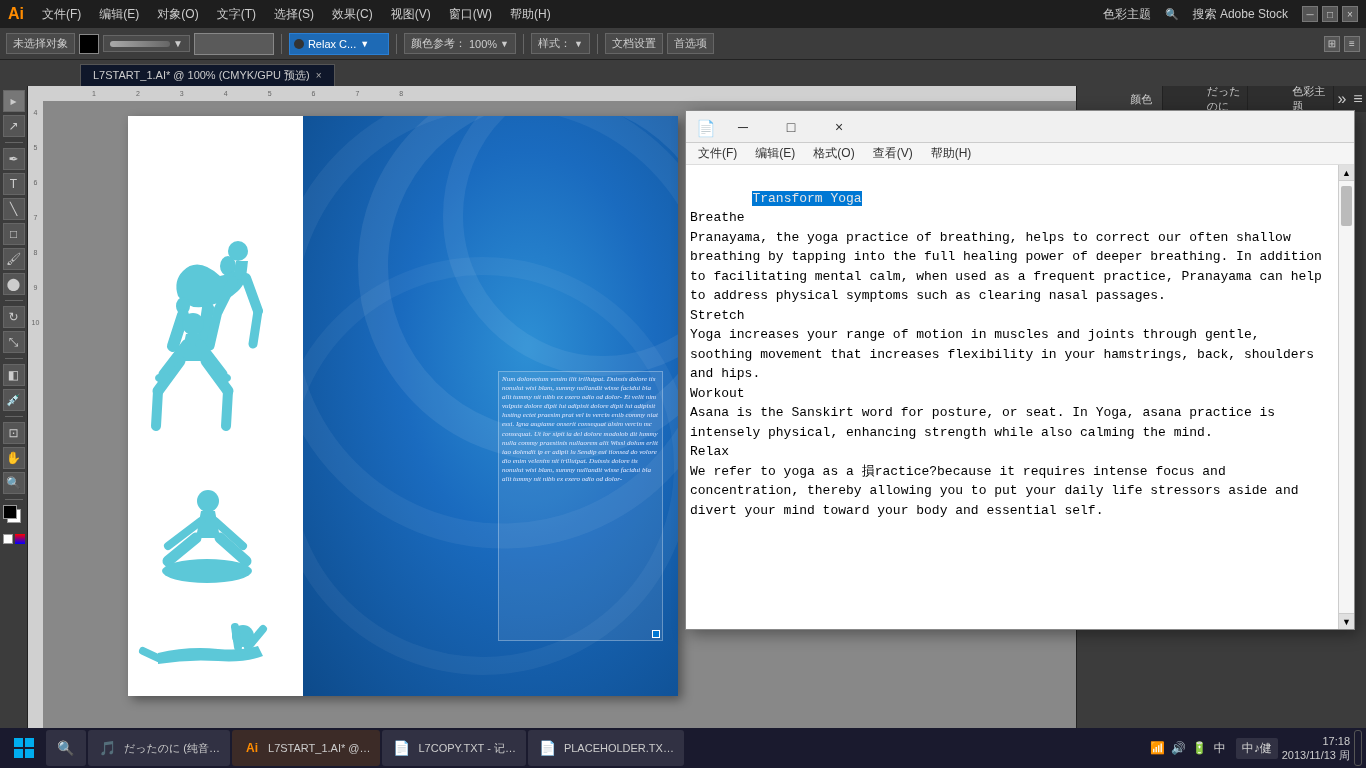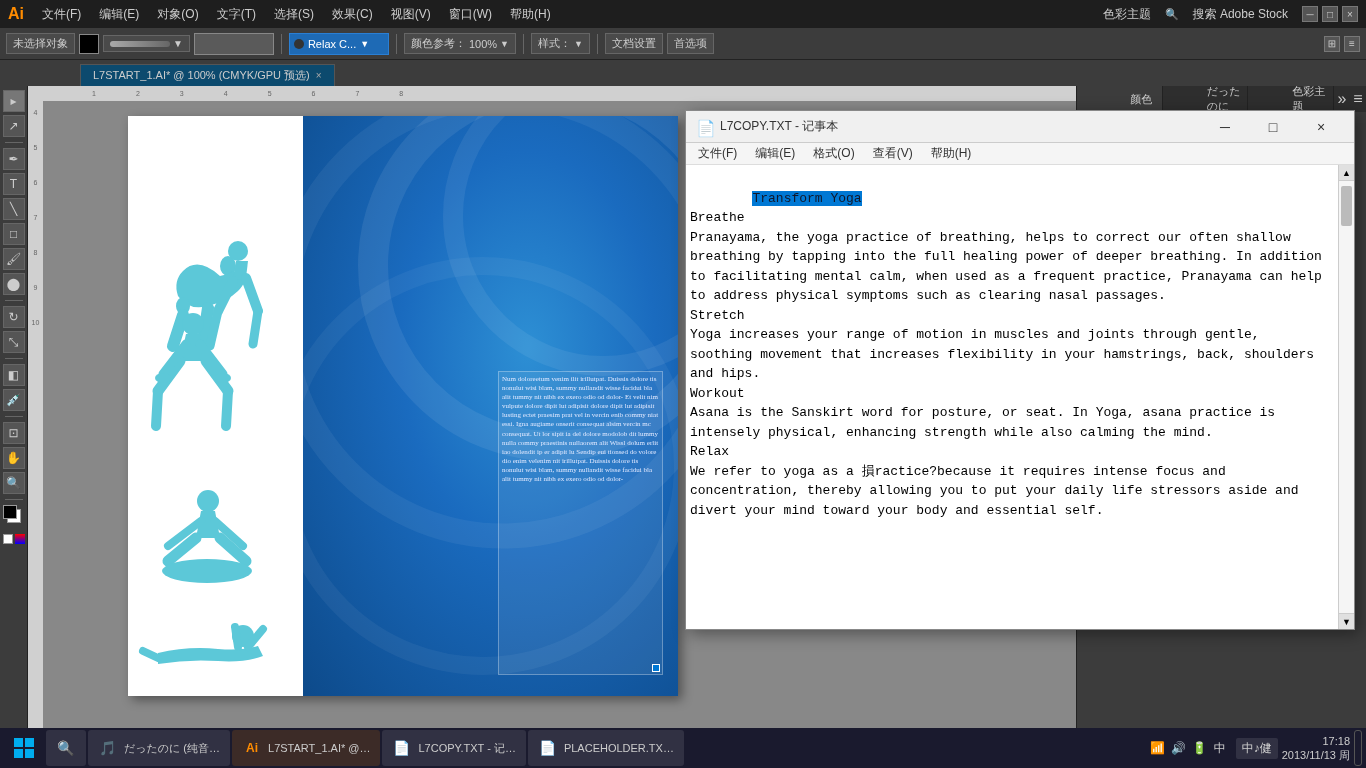--- a/index.html
+++ b/index.html
@@ -23,21 +23,21 @@
     .toolbar-sep { width: 1px; height: 20px; background: #666; margin: 0 3px; }
     .color-box { width: 20px; height: 20px; background: #000; border: 1px solid #888; }
     .brush-indicator { width: 60px; height: 6px; background: linear-gradient(90deg, #aaa, #666); border-radius: 3px; }
     .stroke-box { width: 80px; height: 22px; background: #5a5a5a; border: 1px solid #888; }
     .touch-field { width: 100px; height: 22px; background: #1e6ab5; color: #fff; border: 1px solid #2a7fd4; font-size: 11px; padding: 0 4px; display: flex; align-items: center; gap: 4px; }
     .touch-dot { width: 10px; height: 10px; background: #333; border-radius: 50%; }
 
     
     .tab-bar { height: 26px; background: #3c3c3c; display: flex; align-items: flex-end; padding-left: 80px; }
     .tab { height: 22px; background: #535353; color: #ccc; font-size: 11px; padding: 0 12px; display: flex; align-items: center; gap: 6px; border: 1px solid #555; border-bottom: none; cursor: pointer; }
-    .tab.active { background: #0c4a6e; }
+    .tab.active { background: #0f172a; }
     .tab-close { font-size: 10px; color: #aaa; }
 
     
     .main-area { display: flex; flex: 1; overflow: hidden; }
 
     
     .toolbox { width: 28px; background: #3c3c3c; display: flex; flex-direction: column; align-items: center; padding: 4px 0; gap: 3px; border-right: 1px solid #222; }
     .tool-btn { width: 22px; height: 22px; background: #555; border: 1px solid #666; display: flex; align-items: center; justify-content: center; cursor: pointer; font-size: 12px; color: #ccc; }
     .tool-btn.active { background: #777; }
     .tool-separator { width: 18px; height: 1px; background: #666; margin: 2px 0; }
@@ -52,21 +52,21 @@
     .doc-canvas { position: absolute; left: 85px; top: 15px; width: 550px; height: 580px; background: white; box-shadow: 4px 4px 10px rgba(0,0,0,0.4); }
     .doc-left { position: absolute; left: 0; top: 0; width: 175px; height: 580px; background: white; }
 
     
     .yoga-svg { position: absolute; left: 0; top: 0; width: 175px; height: 580px; }
 
     
     .blue-swirl { position: absolute; right: 0; top: 0; width: 375px; height: 580px; background: radial-gradient(ellipse at 60% 40%, #2d8fd4 0%, #1a6bbf 40%, #0d4a8a 100%); overflow: hidden; }
 
     
-    .text-box { position: absolute; left: 195px; top: 255px; width: 165px; height: 304px; background: rgba(255,255,255,0.08); border: 1px solid rgba(255,255,255,0.3); overflow: hidden; }
+    .text-box { position: absolute; left: 195px; top: 255px; width: 165px; height: 270px; background: rgba(255,255,255,0.08); border: 1px solid rgba(255,255,255,0.3); overflow: hidden; font-style: italic; }
     .text-box-content { font-size: 7px; color: #e0e8ff; line-height: 1.3; padding: 3px; font-family: serif; }
 
     
     .right-panel { width: 290px; background: #3c3c3c; display: flex; flex-direction: column; border-left: 1px solid #222; }
     .panel-tabs { height: 26px; display: flex; background: #2e2e2e; }
     .panel-tab { flex: 1; height: 26px; display: flex; align-items: center; justify-content: center; font-size: 11px; color: #ccc; cursor: pointer; border-right: 1px solid #222; padding-left: 44px; }
     .panel-tab.active { background: #3c3c3c; }
 
     
     .status-bar { height: 22px; background: #3c3c3c; display: flex; align-items: center; padding: 0 10px; gap: 10px; border-top: 1px solid #222; }
@@ -78,21 +78,21 @@
     .notepad-window { position: absolute; left: 685px; top: 110px; width: 670px; height: 520px; background: #fff; border: 1px solid #888; box-shadow: 4px 4px 15px rgba(0,0,0,0.4); display: flex; flex-direction: column; z-index: 100; }
     .notepad-titlebar { height: 32px; background: #f0f0f0; display: flex; align-items: center; padding: 0 10px; border-bottom: 1px solid #ccc; }
     .notepad-icon { width: 16px; height: 16px; margin-right: 8px; }
     .notepad-title { font-size: 12px; color: #333; flex: 1; }
     .notepad-wc { display: flex; gap: 2px; }
     .notepad-wc-btn { width: 46px; height: 30px; display: flex; align-items: center; justify-content: center; cursor: pointer; font-size: 14px; color: #333; }
     .notepad-menu { height: 22px; background: #f5f5f5; display: flex; align-items: center; padding: 0 4px; gap: 2px; border-bottom: 1px solid #ddd; }
     .notepad-menu-item { font-size: 12px; color: #333; padding: 2px 8px; cursor: pointer; }
     .notepad-content { flex: 1; overflow: auto; padding: 4px; background: #fff; }
     .notepad-text { font-family: 'Courier New', monospace; font-size: 13px; line-height: 1.5; color: #000; white-space: pre-wrap; word-break: break-word; }
-    .notepad-selected { background: #0078d4; color: #0f172a; }
+    .notepad-selected { background: #0078d4; color: #e5e5e5; }
 
     
     .taskbar { height: 40px; background: #1a1a2e; display: flex; align-items: center; padding: 0 4px; gap: 2px; position: absolute; bottom: 0; left: 0; right: 0; }
     .taskbar-start { width: 40px; height: 40px; display: flex; align-items: center; justify-content: center; cursor: pointer; }
     .taskbar-btn { height: 36px; padding: 0 10px; display: flex; align-items: center; gap: 6px; cursor: pointer; border-radius: 3px; background: rgba(255,255,255,0.1); }
     .taskbar-btn-label { font-size: 11px; color: #ccc; max-width: 120px; overflow: hidden; text-overflow: ellipsis; white-space: nowrap; }
     .taskbar-icon { width: 20px; height: 20px; display: flex; align-items: center; justify-content: center; font-size: 14px; }
     .taskbar-right { margin-left: auto; display: flex; align-items: center; gap: 4px; }
     .taskbar-time { font-size: 11px; color: #ccc; text-align: right; line-height: 1.3; }
     .taskbar-ime { font-size: 12px; color: #ccc; background: rgba(255,255,255,0.1); padding: 2px 6px; border-radius: 2px; }
@@ -341,21 +341,20 @@
       <div class="nav-btn">◄</div>
       <div class="nav-btn">►</div>
     </div>
   </div>
 
 </div>
 
 <div class="notepad-window">
   <div class="notepad-titlebar">
     <span class="notepad-icon">📄</span>
-    <span class="notepad-title">L7COPY.TXT - 记事本</span>
     <div class="notepad-wc">
       <div class="notepad-wc-btn">─</div>
       <div class="notepad-wc-btn">□</div>
       <div class="notepad-wc-btn close">×</div>
     </div>
   </div>
   <div class="notepad-menu">
     <span class="notepad-menu-item">文件(F)</span>
     <span class="notepad-menu-item">编辑(E)</span>
     <span class="notepad-menu-item">格式(O)</span>

